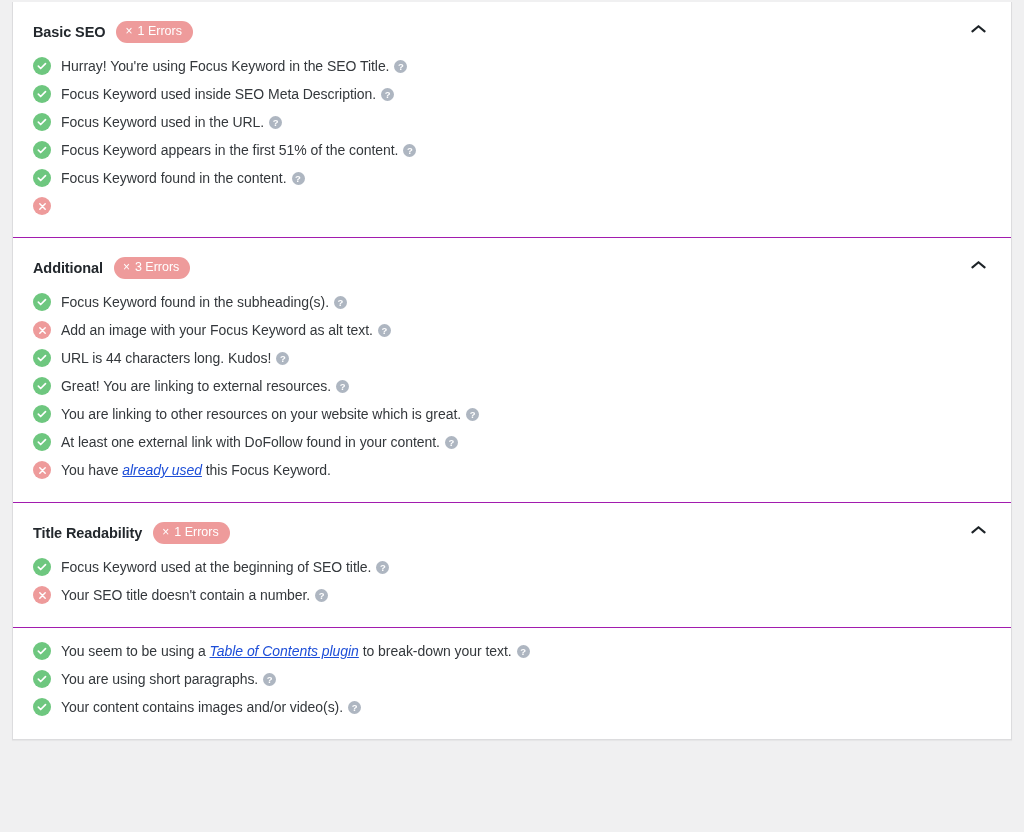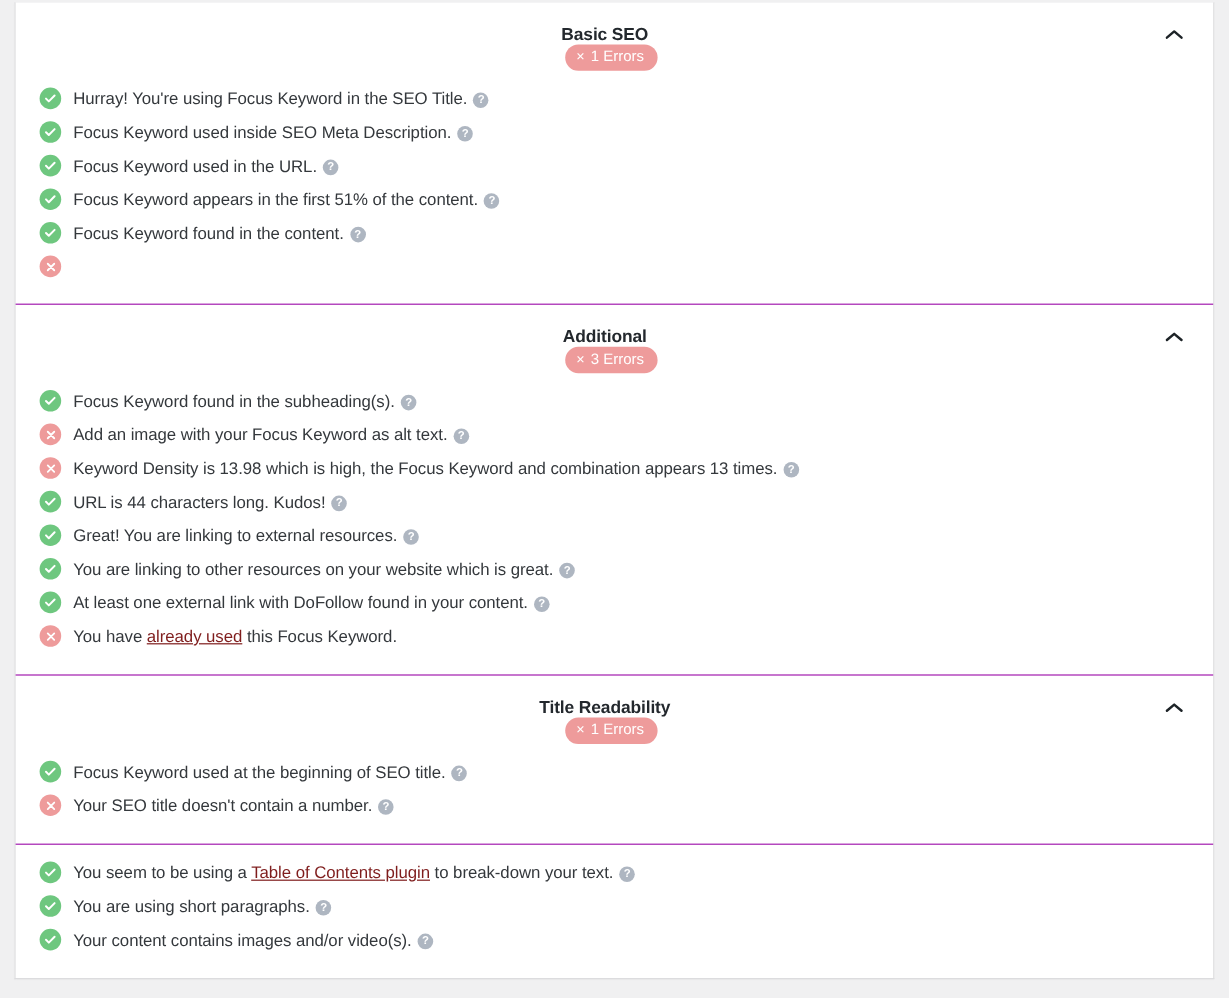--- a/index.html
+++ b/index.html
@@ -42,21 +42,20 @@
     border-top: 1px solid #a21caf;
     padding: 0;
   }
   .section:first-child { border-top: none; }
 
   .sec-head {
     display: flex;
     align-items: center;
     padding: 19px 36px 0 20px;
     position: relative;
-    flex-direction: column;
   }
   .sec-title {
     font-size: 14.5px;
     font-weight: bold;
     color: #23282d;
     letter-spacing: -0.1px;
   }
   .badge {
     margin-left: 11px;
     display: inline-flex;
@@ -117,22 +116,23 @@
   .ico.ok  { background: #6ec77f; }
   .ico.bad { background: #ee9b9b; }
   .ico svg { display: block; }
 
   .txt {
     font-size: 14px;
     color: #34383c;
     letter-spacing: -0.05px;
   }
   .txt a {
-    color: #7f1d1d;
+    color: #1d4ed8;
     text-decoration: underline;
+    font-style: italic;
   }
   .help {
     display: inline-block;
     width: 13px;
     height: 13px;
     border-radius: 50%;
     background: #aeb6c1;
     color: #ffffff;
     font-size: 9.5px;
     line-height: 13px;
@@ -237,28 +237,20 @@
           </li>
           <li class="item">
             <span class="ico bad">
               <svg width="9" height="9" viewBox="0 0 12 12">
                 <path d="M2.4 2.4 L9.6 9.6 M9.6 2.4 L2.4 9.6" fill="none" stroke="#ffffff" stroke-width="2" stroke-linecap="round"></path>
               </svg>
             </span>
             <span class="txt"><span>Add an image with your Focus Keyword as alt text.</span><span class="help">?</span></span>
           </li>
           <li class="item">
-            <span class="ico bad">
-              <svg width="9" height="9" viewBox="0 0 12 12">
-                <path d="M2.4 2.4 L9.6 9.6 M9.6 2.4 L2.4 9.6" fill="none" stroke="#ffffff" stroke-width="2" stroke-linecap="round"></path>
-              </svg>
-            </span>
-            <span class="txt"><span>Keyword Density is 13.98 which is high, the Focus Keyword and combination appears 13 times.</span><span class="help">?</span></span>
-          </li>
-          <li class="item">
             <span class="ico ok">
               <svg width="10" height="10" viewBox="0 0 12 12">
                 <path d="M1.6 6.2 L4.4 9 L10.2 3.1" fill="none" stroke="#ffffff" stroke-width="2" stroke-linecap="round" stroke-linejoin="round"></path>
               </svg>
             </span>
             <span class="txt"><span>URL is 44 characters long. Kudos!</span><span class="help">?</span></span>
           </li>
           <li class="item">
             <span class="ico ok">
               <svg width="10" height="10" viewBox="0 0 12 12">

